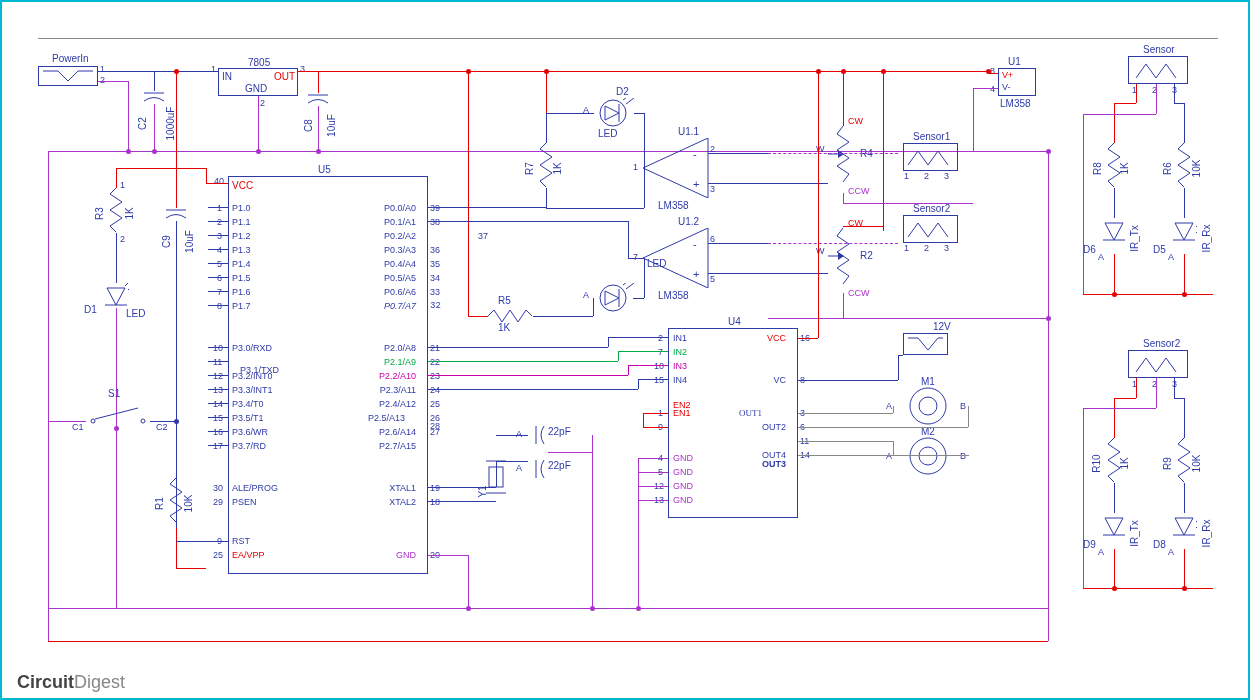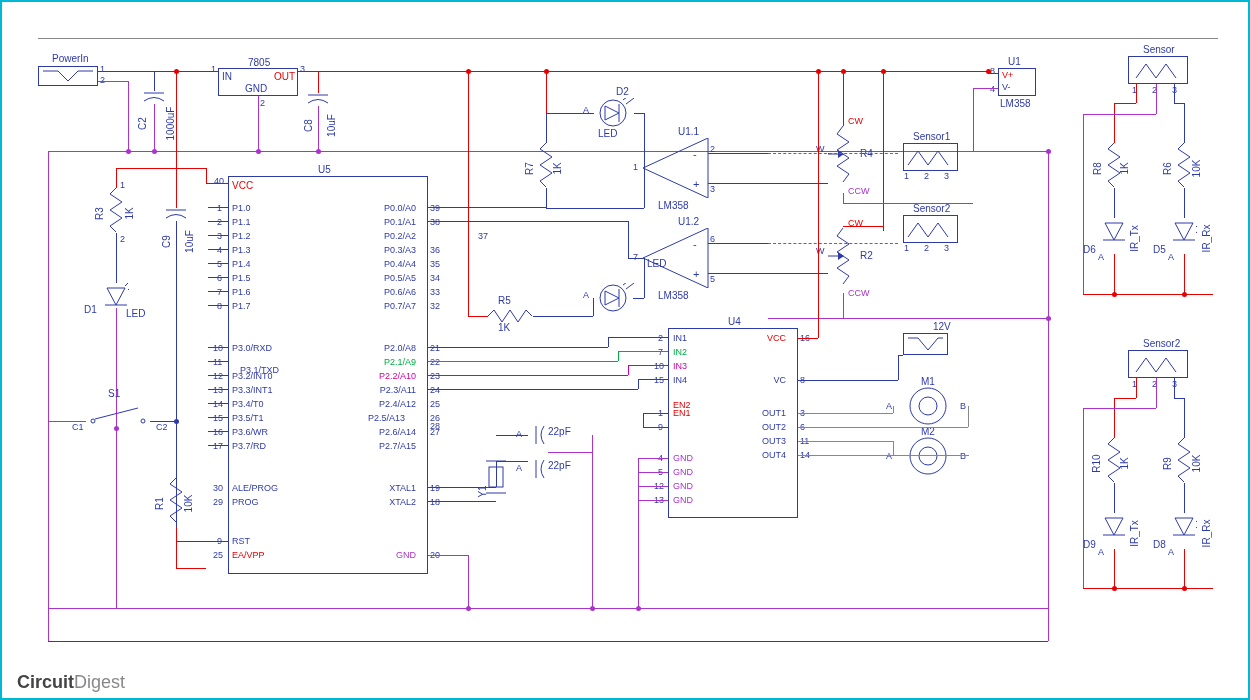--- a/index.html
+++ b/index.html
@@ -180,44 +180,44 @@
   <span class="pin small" style="left:205px; top:335px;">10</span>
   <span class="pin small" style="left:205px; top:349px;">11</span>
   <span class="pin small" style="left:205px; top:363px;">12</span>
   <span class="pin small" style="left:205px; top:377px;">13</span>
   <span class="pin small" style="left:205px; top:391px;">14</span>
   <span class="pin small" style="left:205px; top:405px;">15</span>
   <span class="pin small" style="left:205px; top:419px;">16</span>
   <span class="pin small" style="left:205px; top:433px;">17</span>
 
   <span class="pin" style="left:224px; top:475px;">ALE/PROG</span>
-  <span class="pin" style="left:224px; top:489px;">PROG</span>
+  <span class="pin" style="left:224px; top:489px;">PSEN</span>
   <span class="pin" style="left:224px; top:528px;">RST</span>
   <span class="pin pinr" style="left:224px; top:542px;">EA/VPP</span>
   <span class="pin small" style="left:205px; top:475px;">30</span>
   <span class="pin small" style="left:205px; top:489px;">29</span>
   <span class="pin small" style="left:209px; top:528px;">9</span>
   <span class="pin small" style="left:205px; top:542px;">25</span>
 
   <span class="pin" style="right:826px; top:195px; text-align:right;">P0.0/A0</span>
   <span class="pin" style="right:826px; top:209px;">P0.1/A1</span>
   <span class="pin" style="right:826px; top:223px;">P0.2/A2</span>
   <span class="pin" style="right:826px; top:237px;">P0.3/A3</span>
   <span class="pin" style="right:826px; top:251px;">P0.4/A4</span>
   <span class="pin" style="right:826px; top:265px;">P0.5/A5</span>
   <span class="pin" style="right:826px; top:279px;">P0.6/A6</span>
-  <span class="pin" style="right:826px; top:293px;">P0.7/A7</span>
+  <span class="pin" style="right:826px; top:293px;font-style:italic;">P0.7/A7</span>
   <span class="pin small" style="left:422px; top:195px;">39</span>
   <span class="pin small" style="left:422px; top:209px;">38</span>
   <span class="pin small" style="left:422px; top:223px;margin-left:48px;">37</span>
   <span class="pin small" style="left:422px; top:237px;">36</span>
   <span class="pin small" style="left:422px; top:251px;">35</span>
   <span class="pin small" style="left:422px; top:265px;">34</span>
   <span class="pin small" style="left:422px; top:279px;">33</span>
-  <span class="pin small" style="left:422px; top:293px;">32</span>
+  <span class="pin small" style="left:422px; top:293px;font-family:Liberation Mono, monospace;">32</span>
 
   <span class="pin" style="right:826px; top:335px;">P2.0/A8</span>
   <span class="pin" style="right:826px; top:349px; color:#00aa44;">P2.1/A9</span>
   <span class="pin" style="right:826px; top:363px; color:#cc00aa;">P2.2/A10</span>
   <span class="pin" style="right:826px; top:377px;">P2.3/A11</span>
   <span class="pin" style="right:826px; top:391px;">P2.4/A12</span>
   <span class="pin" style="right:837px; top:405px;">P2.5/A13</span>
   <span class="pin" style="right:826px; top:419px;">P2.6/A14</span>
   <span class="pin" style="right:826px; top:433px;">P2.7/A15</span>
   <span class="pin small" style="left:422px; top:335px;">21</span>
@@ -418,23 +418,23 @@
   <span class="pin" style="left:665px; top:353px; color:#cc00aa;">IN3</span>
   <span class="pin" style="left:665px; top:367px;">IN4</span>
   <span class="pin pinr" style="left:665px; top:400px;">EN1</span>
   <span class="pin pinr" style="left:665px; top:392px;">EN2</span>
   <span class="pin pinp" style="left:665px; top:445px;">GND</span>
   <span class="pin pinp" style="left:665px; top:459px;">GND</span>
   <span class="pin pinp" style="left:665px; top:473px;">GND</span>
   <span class="pin pinp" style="left:665px; top:487px;">GND</span>
   <span class="pin pinr" style="right:456px; top:325px;">VCC</span>
   <span class="pin" style="right:456px; top:367px;">VC</span>
-  <span class="pin" style="right:456px; top:400px;">OUT1</span>
+  <span class="pin" style="right:480px; top:400px;font-family:Liberation Serif, serif;">OUT1</span>
   <span class="pin" style="right:456px; top:414px;">OUT2</span>
-  <span class="pin" style="right:456px; top:428px;">OUT3</span>
+  <span class="pin" style="right:456px; top:451px;font-weight:bold;">OUT3</span>
   <span class="pin" style="right:456px; top:442px;">OUT4</span>
   <span class="pin small" style="left:650px; top:325px;">2</span>
   <span class="pin small" style="left:650px; top:339px;">7</span>
   <span class="pin small" style="left:646px; top:353px;">10</span>
   <span class="pin small" style="left:646px; top:367px;">15</span>
   <span class="pin small" style="left:650px; top:400px;">1</span>
   <span class="pin small" style="left:650px; top:414px;">9</span>
   <span class="pin small" style="left:650px; top:445px;">4</span>
   <span class="pin small" style="left:650px; top:459px;">5</span>
   <span class="pin small" style="left:646px; top:473px;">12</span>

